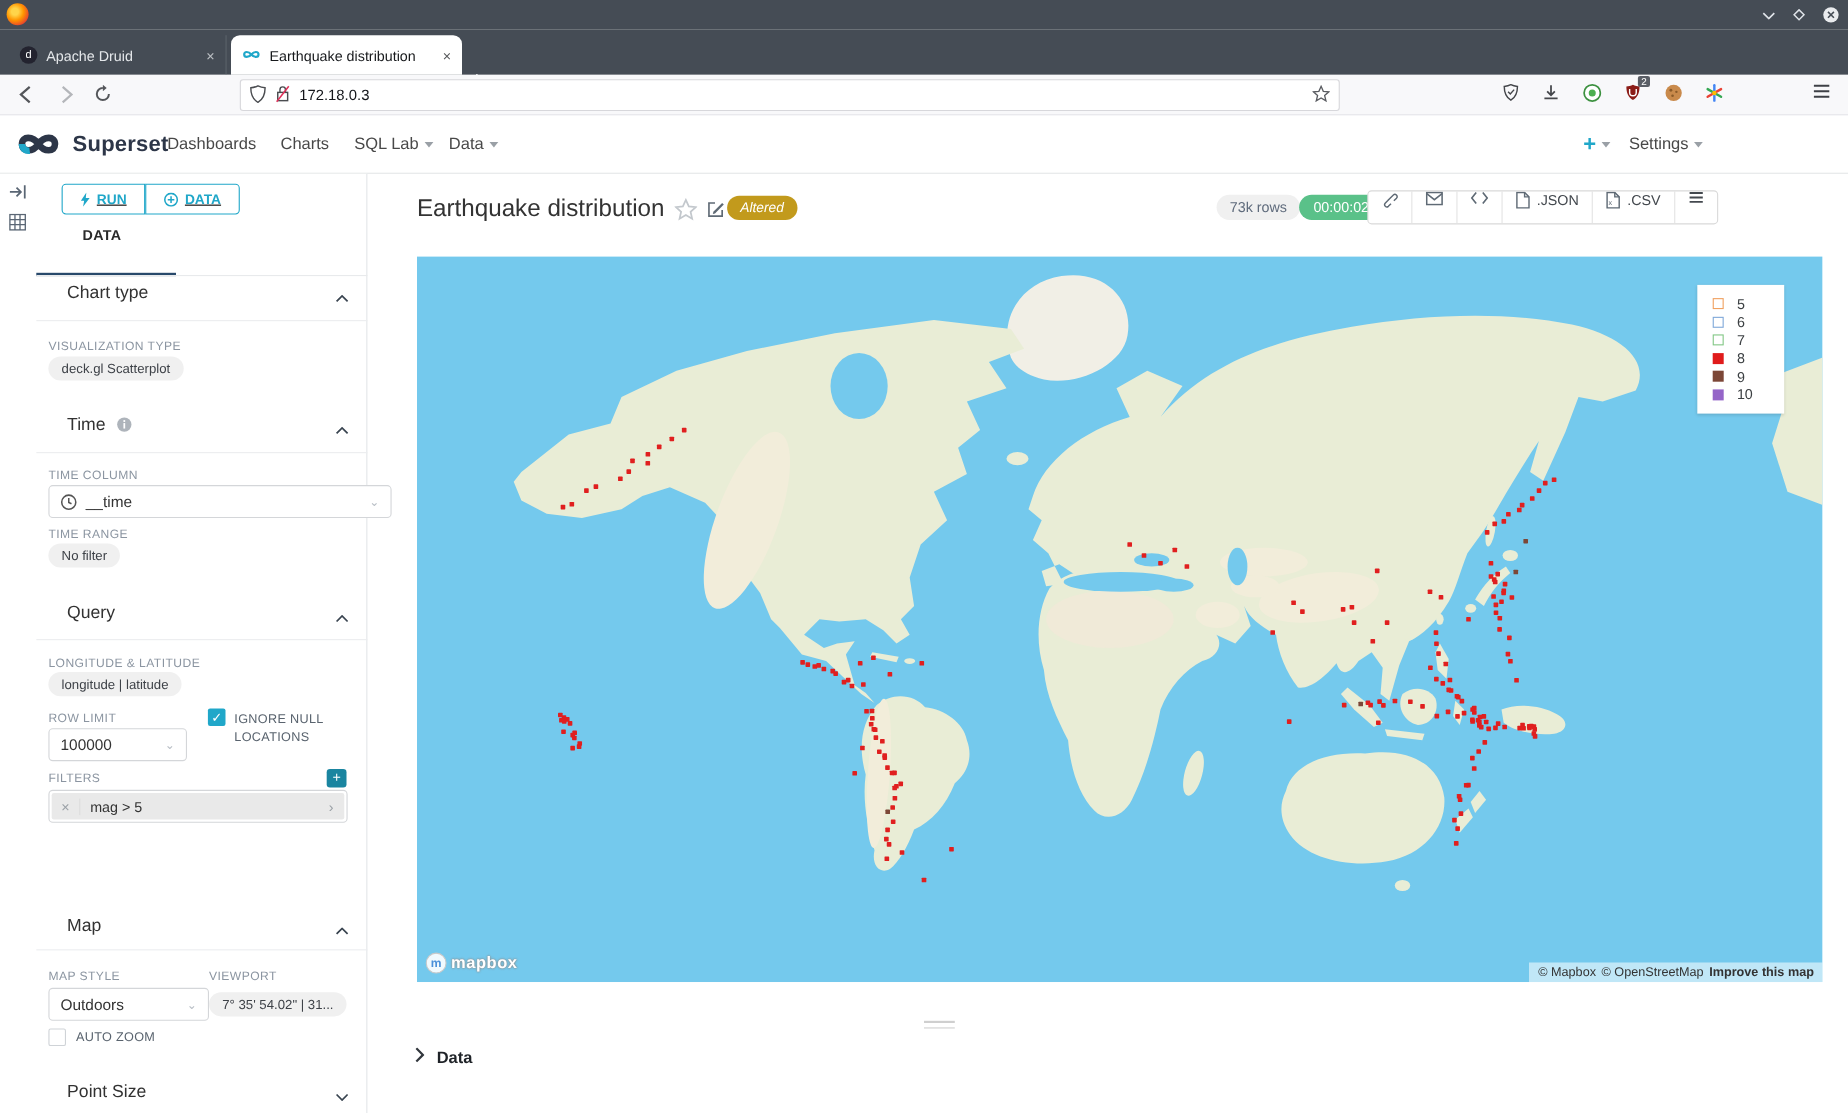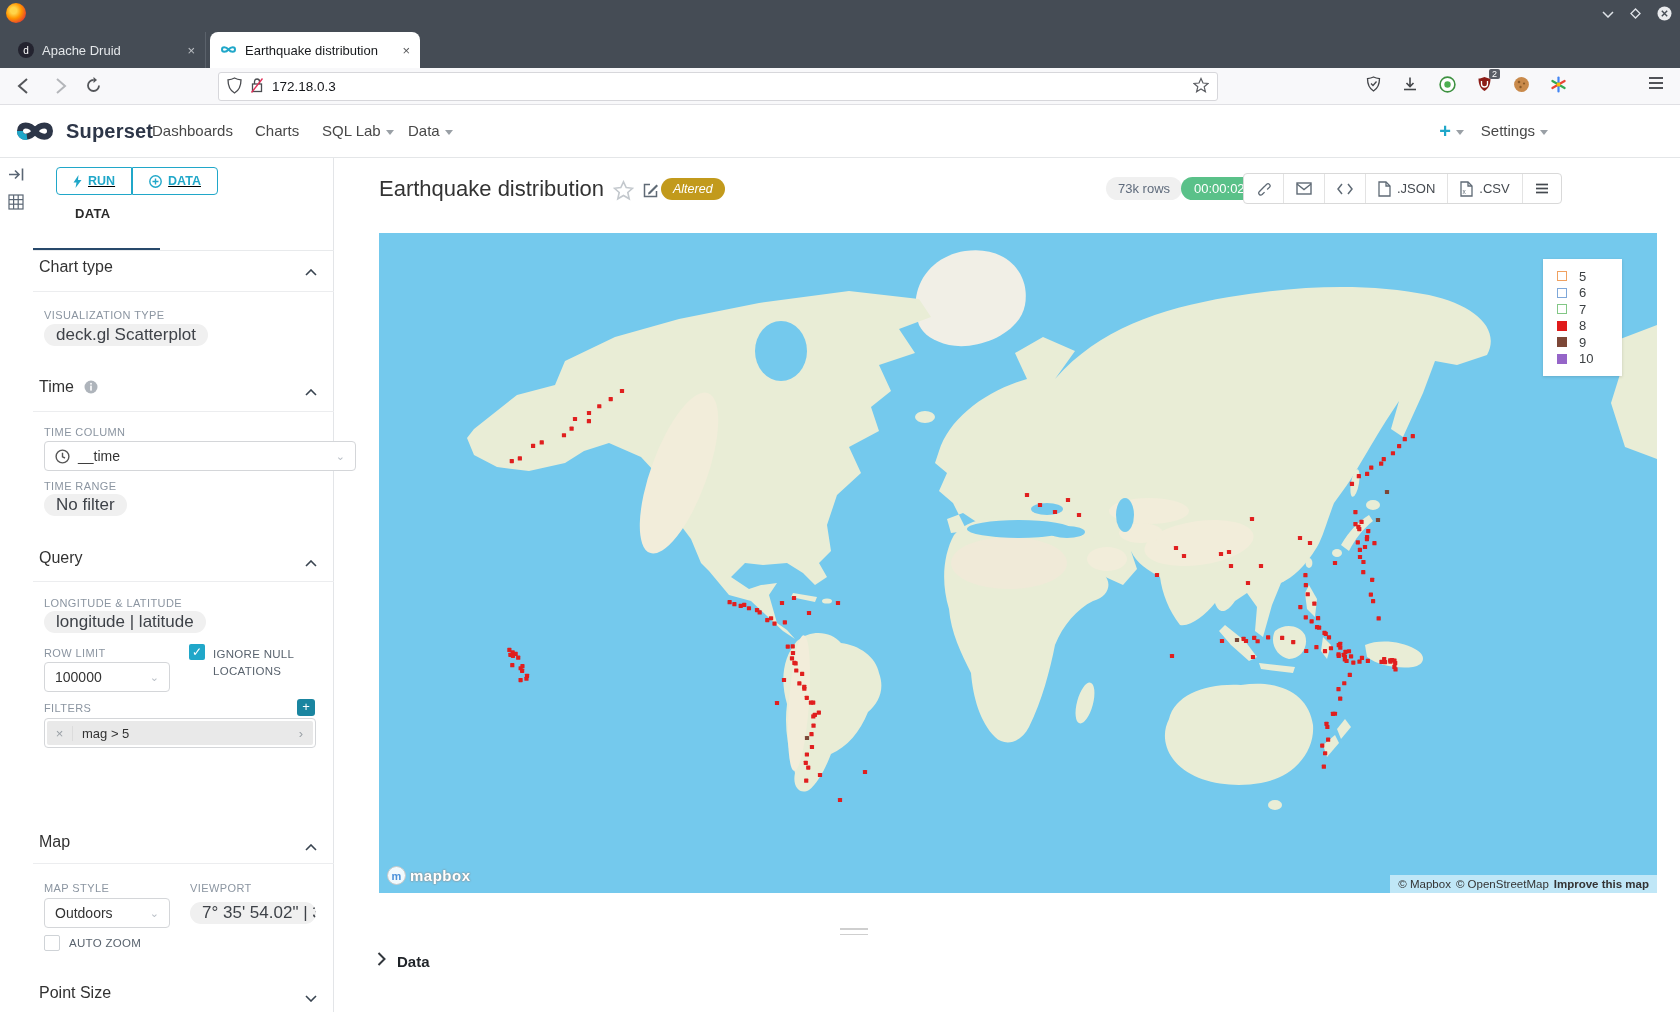--- a/index.html
+++ b/index.html
@@ -59,26 +59,26 @@
             border-right:1px solid #e3e5e8; }
   .runrow { position:absolute; left:23px; top:9px; display:flex;text-decoration:underline; }
   .btn-run, .btn-save { height:28px; border:1px solid #20a7c9; color:#20a7c9; font-size:12.5px;
             font-weight:bold; display:flex; align-items:center; gap:6px; padding:0 16px; background:#fff; }
   .btn-run { border-radius:4px 0 0 4px; border-right-width:.5px; }
   .btn-save { border-radius:0 4px 4px 0; border-left-width:.5px; }
   .ptab { position:absolute; left:42px; top:48px; font-size:13px; font-weight:bold; color:#2a2a2a; letter-spacing:.3px; }
   .ptab-ink { position:absolute; left:0px; top:90px; width:127px; height:3px; background:#28496b; }
   .ptab-line { position:absolute; left:0; top:92px; width:301px; height:1px; background:#e8eaec; }
 
-  .sec-title { position:absolute; left:6px; font-size:16px; color:#323232; }
+  .sec-title { position:absolute; left:28px; font-size:16px; color:#323232; }
   .sec-chev { position:absolute; right:16px; color:#394450; }
   .sec-div { position:absolute; left:0; width:301px; height:1px; background:#ecedef; }
   .lbl { position:absolute; left:11px; font-size:11px; color:#8b95a1; letter-spacing:.4px; }
   .pill { position:absolute; background:#f0f0f0; border-radius:11px; height:22px; display:flex;
-          align-items:center; padding:0 12px; font-size:17px; color:#3e4248; white-space:nowrap; }
+          align-items:center; padding:0 12px; font-size:12px; color:#3e4248; white-space:nowrap; }
   .select { position:absolute; height:30px; border:1px solid #d4d6d9; border-radius:4px; background:#fff;
             display:flex; align-items:center; gap:8px; padding:0 10px; font-size:14px; color:#333; }
   .select .dchev { margin-left:auto; color:#b9bfc6; font-size:11px; }
   .cb { position:absolute; width:16px; height:16px; border-radius:2px; }
   .cb.checked { background:#20a7c9; color:#fff; font-size:12px; text-align:center; line-height:16px; }
   .cb.un { background:#fff; border:1.5px solid #cfd3d7; }
   .cb-label { position:absolute; font-size:11.5px; color:#59636e; letter-spacing:.3px; }
   .plusbtn { position:absolute; width:18px; height:17px; background:#1a85a0; border-radius:3px; color:#fff;
              font-size:13px; line-height:16px; text-align:center; }
   .filterbox { position:absolute; left:11px; width:272px; height:30px; border:1px solid #d4d6d9;
@@ -94,21 +94,21 @@
   .t-star { position:absolute; left:613px; top:180px; color:#c3c8cd; }
   .t-edit { position:absolute; left:642px; top:182px; color:#5f6a75; }
   .badge-altered { position:absolute; left:661px; top:178px; height:22px; background:#c29a1c; color:#fff;
                    font-size:12.5px; border-radius:11px; display:flex; align-items:center; padding:0 12px;font-style:italic; }
   .rows-pill { position:absolute; left:1106px; top:177px; height:23px; background:#f0f0f0; color:#5f6b7c;
                font-size:13px; border-radius:12px; display:flex; align-items:center; padding:0 12px; }
   .timer-pill { position:absolute; left:1181px; top:177px; height:23px; background:#5ac189; color:#fff;
                 font-size:13px; border-radius:12px; display:flex; align-items:center; padding:0 13px; }
   .seggroup { position:absolute; left:1243px; top:173px; height:31px; background:#fff;
               border:1px solid #d9d9d9; border-radius:4px; display:flex; }
-  .seg { display:flex; align-items:center; justify-content:center; gap:6px; padding:0 12px;
+  .seg { display:flex; align-items:flex-start; justify-content:center; gap:6px; padding:0 12px;
          border-right:1px solid #e3e3e3; color:#5f6a75; font-size:13px; }
   .seg:last-child { border-right:none; }
   .seg .xlabel { color:#44494f; }
 
   
   .map { position:absolute; left:379px; top:233px; width:1278px; height:660px; overflow:hidden; }
   .legend { position:absolute; left:1164px; top:26px; width:79px; background:#fff; padding:9px 12px 9px 14px;
             box-shadow:0 1px 3px rgba(0,0,0,.15); }
   .lg-row { display:flex; align-items:center; gap:12px; height:16.5px; }
   .lg-sw { width:10px; height:10px; }
@@ -372,21 +372,21 @@
     </div>
 
     <div class="sec-title" style="top:675px;">Map</div>
     <span class="sec-chev" style="top:679px;">
       <svg width="12" height="7" viewBox="0 0 12 7">
           <polyline points="1,6 6,1 11,6" fill="none" stroke="#394450" stroke-width="1.6"></polyline>
         </svg></span>
     <div class="sec-div" style="top:705px;"></div>
     <div class="lbl" style="top:724px;">MAP STYLE</div>
     <div class="lbl" style="left:157px; top:724px;">VIEWPORT</div>
-    <div class="select" style="left:11px; top:740px; width:126px;">
+    <div class="select" style="left:11px; top:740px; width:146px;">
       <span>Outdoors</span>
       <span class="dchev">⌄</span>
     </div>
     <div class="pill" style="left:157px; top:744px; max-width:126px; overflow:hidden;">7° 35' 54.02" | 31...</div>
     <div class="cb un" style="left:11px; top:777px;"></div>
     <div class="cb-label" style="left:36px; top:779px;">AUTO ZOOM</div>
 
     <div class="sec-title" style="top:826px;">Point Size</div>
     <span class="sec-chev" style="top:830px;">
       <svg width="12" height="7" viewBox="0 0 12 7">

